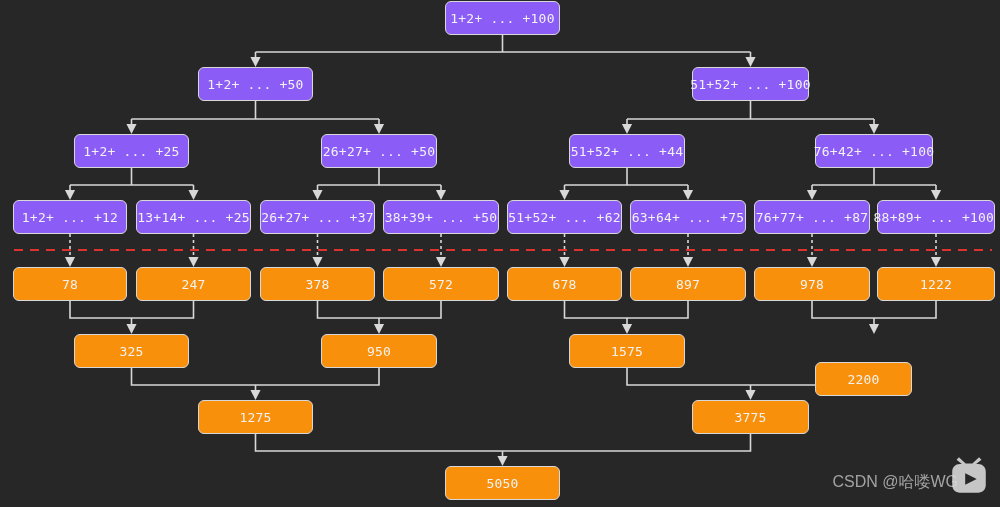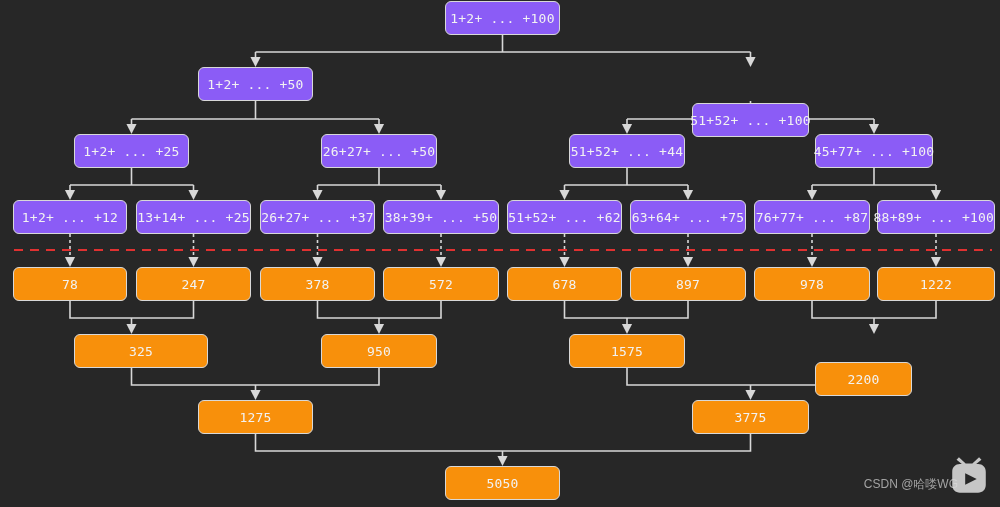--- a/index.html
+++ b/index.html
@@ -32,21 +32,21 @@
   .watermark{
     position:absolute;
     right:8px;bottom:12px;
     display:flex;align-items:flex-end;gap:2px;
     z-index:5;
     pointer-events:none;
   }
   .wm-text{
     color:#b9b9b9;
     font-family:"Liberation Sans",sans-serif;
-    font-size:12px;
+    font-size:16px;
     opacity:.85;
     padding-bottom:2px;
   }
   .wm-logo{width:46px;height:46px;opacity:.88;margin-left:-14px;margin-bottom:-4px;}
 </style>
 </head>
 <body>
 
 <div id="stage">
 
@@ -117,35 +117,35 @@
     </g>
   </svg>
 
   <div class="node green" style="left:445px;top:1px;width:115px;">
       <span>1+2+ ... +100</span>
     </div>
 
   <div class="node green" style="left:198px;top:67px;width:115px;">
       <span>1+2+ ... +50</span>
     </div>
-  <div class="node green" style="left:692px;top:67px;width:117px;margin-top:36px;">
+  <div class="node green" style="left:692px;top:67px;width:117px;">
       <span>51+52+ ... +100</span>
     </div>
 
   <div class="node green" style="left:74px;top:134px;width:115px;">
       <span>1+2+ ... +25</span>
     </div>
   <div class="node green" style="left:321px;top:134px;width:116px;">
       <span>26+27+ ... +50</span>
     </div>
   <div class="node green" style="left:569px;top:134px;width:116px;">
       <span>51+52+ ... +44</span>
     </div>
   <div class="node green" style="left:815px;top:134px;width:118px;">
-      <span>45+77+ ... +100</span>
+      <span>76+42+ ... +100</span>
     </div>
 
   <div class="node green" style="left:13px;top:200px;width:114px;">
       <span>1+2+ ... +12</span>
     </div>
   <div class="node green" style="left:136px;top:200px;width:115px;">
       <span>13+14+ ... +25</span>
     </div>
   <div class="node green" style="left:260px;top:200px;width:115px;">
       <span>26+27+ ... +37</span>
@@ -184,21 +184,21 @@
   <div class="node orange" style="left:630px;top:267px;width:116px;">
       <span>897</span>
     </div>
   <div class="node orange" style="left:754px;top:267px;width:116px;">
       <span>978</span>
     </div>
   <div class="node orange" style="left:877px;top:267px;width:118px;">
       <span>1222</span>
     </div>
 
-  <div class="node orange" style="left:74px;top:334px;width:134px;">
+  <div class="node orange" style="left:74px;top:334px;width:115px;">
       <span>325</span>
     </div>
   <div class="node orange" style="left:321px;top:334px;width:116px;">
       <span>950</span>
     </div>
   <div class="node orange" style="left:569px;top:334px;width:116px;">
       <span>1575</span>
     </div>
   <div class="node orange" style="left:815px;top:334px;width:97px;margin-top:28px;">
       <span>2200</span>

